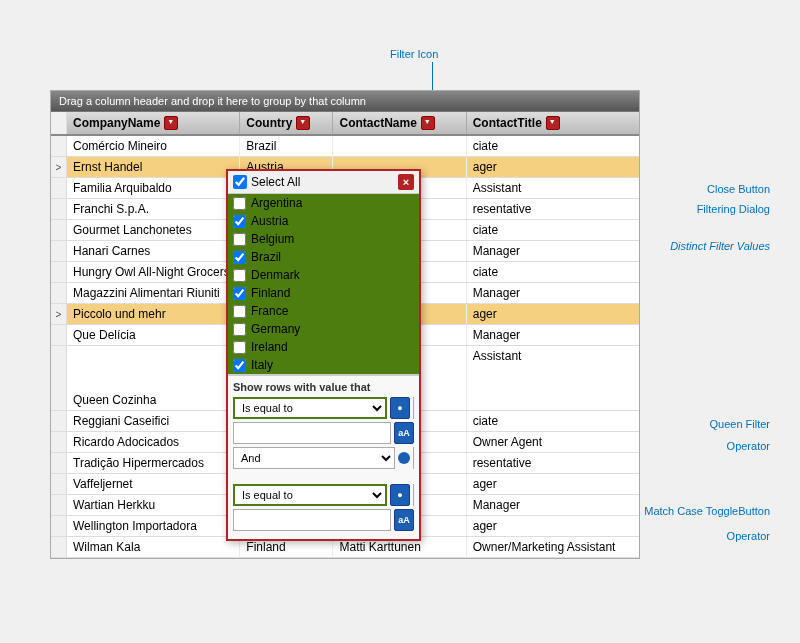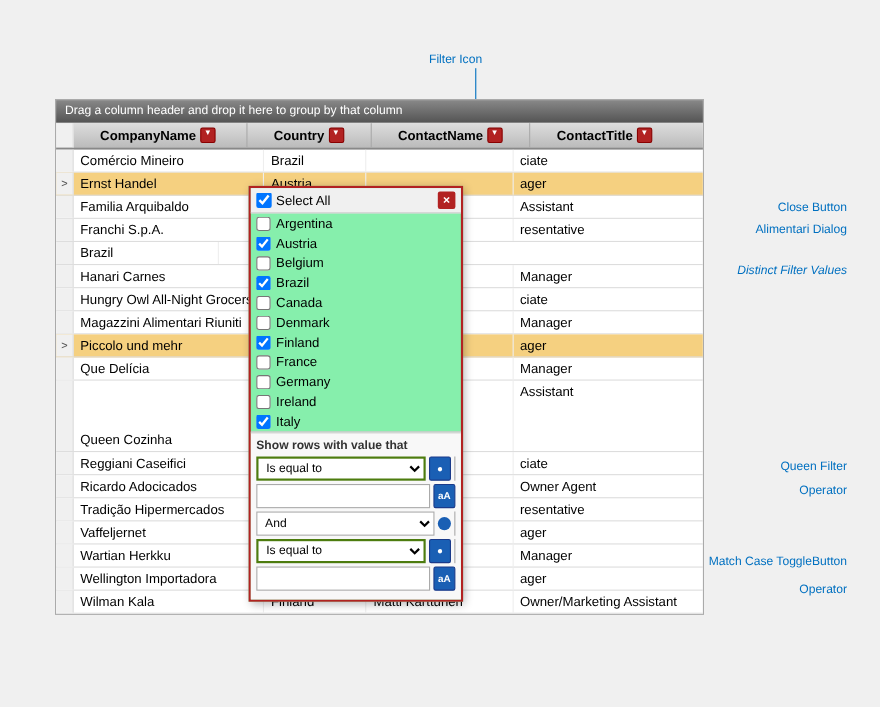--- a/index.html
+++ b/index.html
@@ -3,52 +3,52 @@
   <meta charset="utf-8">
   <style>
     * { box-sizing: border-box; margin: 0; padding: 0; font-family: Arial, sans-serif; font-size: 12px; }
     body { background: #f0f0f0; display: flex; justify-content: center; padding: 40px 20px; }
     .main-container { position: relative; width: 800px; }
 
     
     .grid-wrapper { border: 1px solid #aaa; background: #fff; position: relative; width: 590px; margin-left: 30px; margin-top: 50px; }
     .drag-header { background: linear-gradient(to bottom, #888, #555); color: #fff; padding: 4px 8px; font-size: 11px; border-bottom: 1px solid #777; }
     .grid-header-row { display: flex; background: linear-gradient(to bottom, #ddd, #bbb); border-bottom: 2px solid #888; }
-    .grid-header-cell { flex: 1; padding: 4px 24px; font-weight: bold; font-size: 12px; border-right: 1px solid #aaa; display: flex; align-items: center; gap: 4px; position: relative; }
+    .grid-header-cell { flex: 1; padding: 4px 6px; font-weight: bold; font-size: 12px; border-right: 1px solid #aaa; display: flex; align-items: center; gap: 4px; position: relative; }
     .grid-header-cell:last-child { border-right: none; }
     .filter-icon { display: inline-block; width: 14px; height: 14px; background: #b22222; border: 1px solid #800; border-radius: 2px; position: relative; cursor: pointer; flex-shrink: 0; }
     .filter-icon::after { content: '▼'; color: #fff; font-size: 7px; position: absolute; top: 1px; left: 2px; }
     .grid-body { overflow: hidden; }
     .grid-row { display: flex; border-bottom: 1px solid #ddd; }
     .grid-row.selected { background: #f5d080; }
     .grid-cell { flex: 1; padding: 3px 6px; border-right: 1px solid #eee; overflow: hidden; white-space: nowrap; }
     .grid-cell:last-child { border-right: none; }
     .row-indicator { width: 16px; flex-shrink: 0; display: flex; align-items: center; justify-content: center; font-size: 10px; color: #555; background: #f0f0f0; border-right: 1px solid #ddd; }
 
     
-    .filter-dialog { position: absolute; top: 78px; left: 175px; width: 195px; border: 2px solid #b22222; background: #86efac; z-index: 100; box-shadow: 2px 2px 8px rgba(0,0,0,0.3); }
+    .filter-dialog { position: absolute; top: 78px; left: 175px; width: 195px; border: 2px solid #b22222; background: #4d7c0f; z-index: 100; box-shadow: 2px 2px 8px rgba(0,0,0,0.3); }
     .filter-dialog-header { background: #f0f0f0; border-bottom: 1px solid #ccc; padding: 3px 5px; display: flex; align-items: center; gap: 4px; }
     .select-all-cb { width: 14px; height: 14px; cursor: pointer; }
     .select-all-label { font-size: 12px; flex: 1; }
     .close-btn { width: 16px; height: 16px; background: #b22222; color: #fff; border: none; cursor: pointer; font-size: 11px; font-weight: bold; display: flex; align-items: center; justify-content: center; border-radius: 2px; flex-shrink: 0; }
     .filter-list { max-height: 200px; overflow-y: auto; border-bottom: 1px solid #ccc; }
     .filter-item { display: flex; align-items: center; gap: 5px; padding: 2px 5px; }
     .filter-item input[type=checkbox] { width: 13px; height: 13px; cursor: pointer; }
     .filter-item label { font-size: 12px; cursor: pointer; }
 
     
     .field-filter { padding: 5px; border-top: 1px solid #ccc; background: #f8f8f8; }
     .field-filter-label { font-size: 11px; font-weight: bold; margin-bottom: 4px; color: #333; }
     .operator-row { display: flex; align-items: center; gap: 3px; margin-bottom: 3px; }
     .operator-select { flex: 1; height: 22px; border: 2px solid #4d7c0f; font-size: 11px; background: #fff; padding: 1px 3px; }
     .toggle-btn { width: 20px; height: 22px; background: #1a5fb4; border: 1px solid #1a3a8a; color: #fff; font-size: 9px; cursor: pointer; border-radius: 2px; display: flex; align-items: center; justify-content: center; flex-shrink: 0; }
     .value-row { display: flex; align-items: center; gap: 3px; margin-bottom: 3px; }
     .value-input { flex: 1; height: 22px; border: 1px solid #aaa; padding: 2px 4px; font-size: 11px; }
     .aa-btn { width: 20px; height: 22px; background: #1a5fb4; border: 1px solid #1a3a8a; color: #fff; font-size: 9px; cursor: pointer; border-radius: 2px; display: flex; align-items: center; justify-content: center; flex-shrink: 0; font-weight: bold; }
-    .logical-row { display: flex; align-items: center; gap: 3px; margin-bottom: 3px; }
+    .logical-row { display: flex; align-items: center; gap: 3px; margin-bottom: 15px; }
     .logical-select { flex: 1; height: 22px; border: 1px solid #aaa; font-size: 11px; background: #fff; padding: 1px 3px; }
     .logic-dot { width: 12px; height: 12px; background: #1a5fb4; border-radius: 50%; flex-shrink: 0; }
     .btn-row { display: flex; gap: 5px; margin-top: 5px; }
     .filter-btn { flex: 1; height: 24px; background: linear-gradient(to bottom, #f0f0f0, #d0d0d0); border: 1px solid #999; cursor: pointer; font-size: 11px; border-radius: 2px; }
     .ann { position: absolute; color: #0070c0; font-size: 11px; white-space: nowrap; pointer-events: none; }
 
     
     .filter-list::-webkit-scrollbar { width: 10px; }
     .filter-list::-webkit-scrollbar-track { background: #e0e0e0; }
     .filter-list::-webkit-scrollbar-thumb { background: #999; border: 1px solid #888; }
@@ -56,21 +56,21 @@
 </head>
 <body>
 
 <div class="main-container" style="position:relative;">
 
   <div class="ann" style="top:8px; left:370px; color:#0070c0; font-size:11px;">Filter Icon</div>
 
   <div style="position:absolute; top:22px; left:412px; width:1px; height:28px; background:#0070c0; z-index:200; pointer-events:none;"></div>
 
   <div class="ann" style="top:143px; right:10px; color:#0070c0;">Close Button</div>
-  <div class="ann" style="top:163px; right:10px; color:#0070c0;">Alimentari Dialog</div>
+  <div class="ann" style="top:163px; right:10px; color:#0070c0;">Filtering Dialog</div>
   <div class="ann" style="top:200px; right:10px; color:#0070c0;font-style:italic;">Distinct Filter Values</div>
   <div class="ann" style="top:378px; right:10px; color:#0070c0;">Queen Filter</div>
   <div class="ann" style="top:400px; right:10px; color:#0070c0;">Operator</div>
   <div class="ann" style="top:465px; right:10px; color:#0070c0;">Match Case ToggleButton</div>
   <div class="ann" style="top:490px; right:10px; color:#0070c0;">Operator</div>
 
   <div class="ann" style="bottom:40px; left:145px; color:#0070c0;">Logical Operator</div>
 
   <div style="position:absolute; top:147px; right:175px; width:60px; height:1px; background:#0070c0; pointer-events:none;"></div>
   <div style="position:absolute; top:167px; right:175px; width:40px; height:1px; background:#0070c0; pointer-events:none;"></div>
@@ -130,20 +130,21 @@
     </div>
         <div class="grid-row">
       <div class="row-indicator"></div>
       <div class="grid-cell" style="flex:2;">Franchi S.p.A.</div>
       <div class="grid-cell" style="flex:1;">Italy</div>
       <div class="grid-cell" style="flex:1.5;"></div>
       <div class="grid-cell" style="flex:2;">resentative</div>
     </div>
         <div class="grid-row">
       <div class="row-indicator"></div>
+      <div class="grid-cell" style="flex:2;">Gourmet Lanchonetes</div>
       <div class="grid-cell" style="flex:1;">Brazil</div>
       <div class="grid-cell" style="flex:1.5;"></div>
       <div class="grid-cell" style="flex:2;">ciate</div>
     </div>
         <div class="grid-row">
       <div class="row-indicator"></div>
       <div class="grid-cell" style="flex:2;">Hanari Carnes</div>
       <div class="grid-cell" style="flex:1;">Brazil</div>
       <div class="grid-cell" style="flex:1.5;"></div>
       <div class="grid-cell" style="flex:2;">Manager</div>
@@ -249,24 +250,20 @@
       <input type="checkbox" checked="" style="">
       <label>Austria</label>
     </div>
           <div class="filter-item">
       <input type="checkbox" style="">
       <label>Belgium</label>
     </div>
           <div class="filter-item">
       <input type="checkbox" checked="" style="">
       <label>Brazil</label>
-    </div>
-          <div class="filter-item">
-      <input type="checkbox" style="">
-      <label>Canada</label>
     </div>
           <div class="filter-item">
       <input type="checkbox" style="">
       <label>Denmark</label>
     </div>
           <div class="filter-item">
       <input type="checkbox" checked="" style="">
       <label>Finland</label>
     </div>
           <div class="filter-item">

